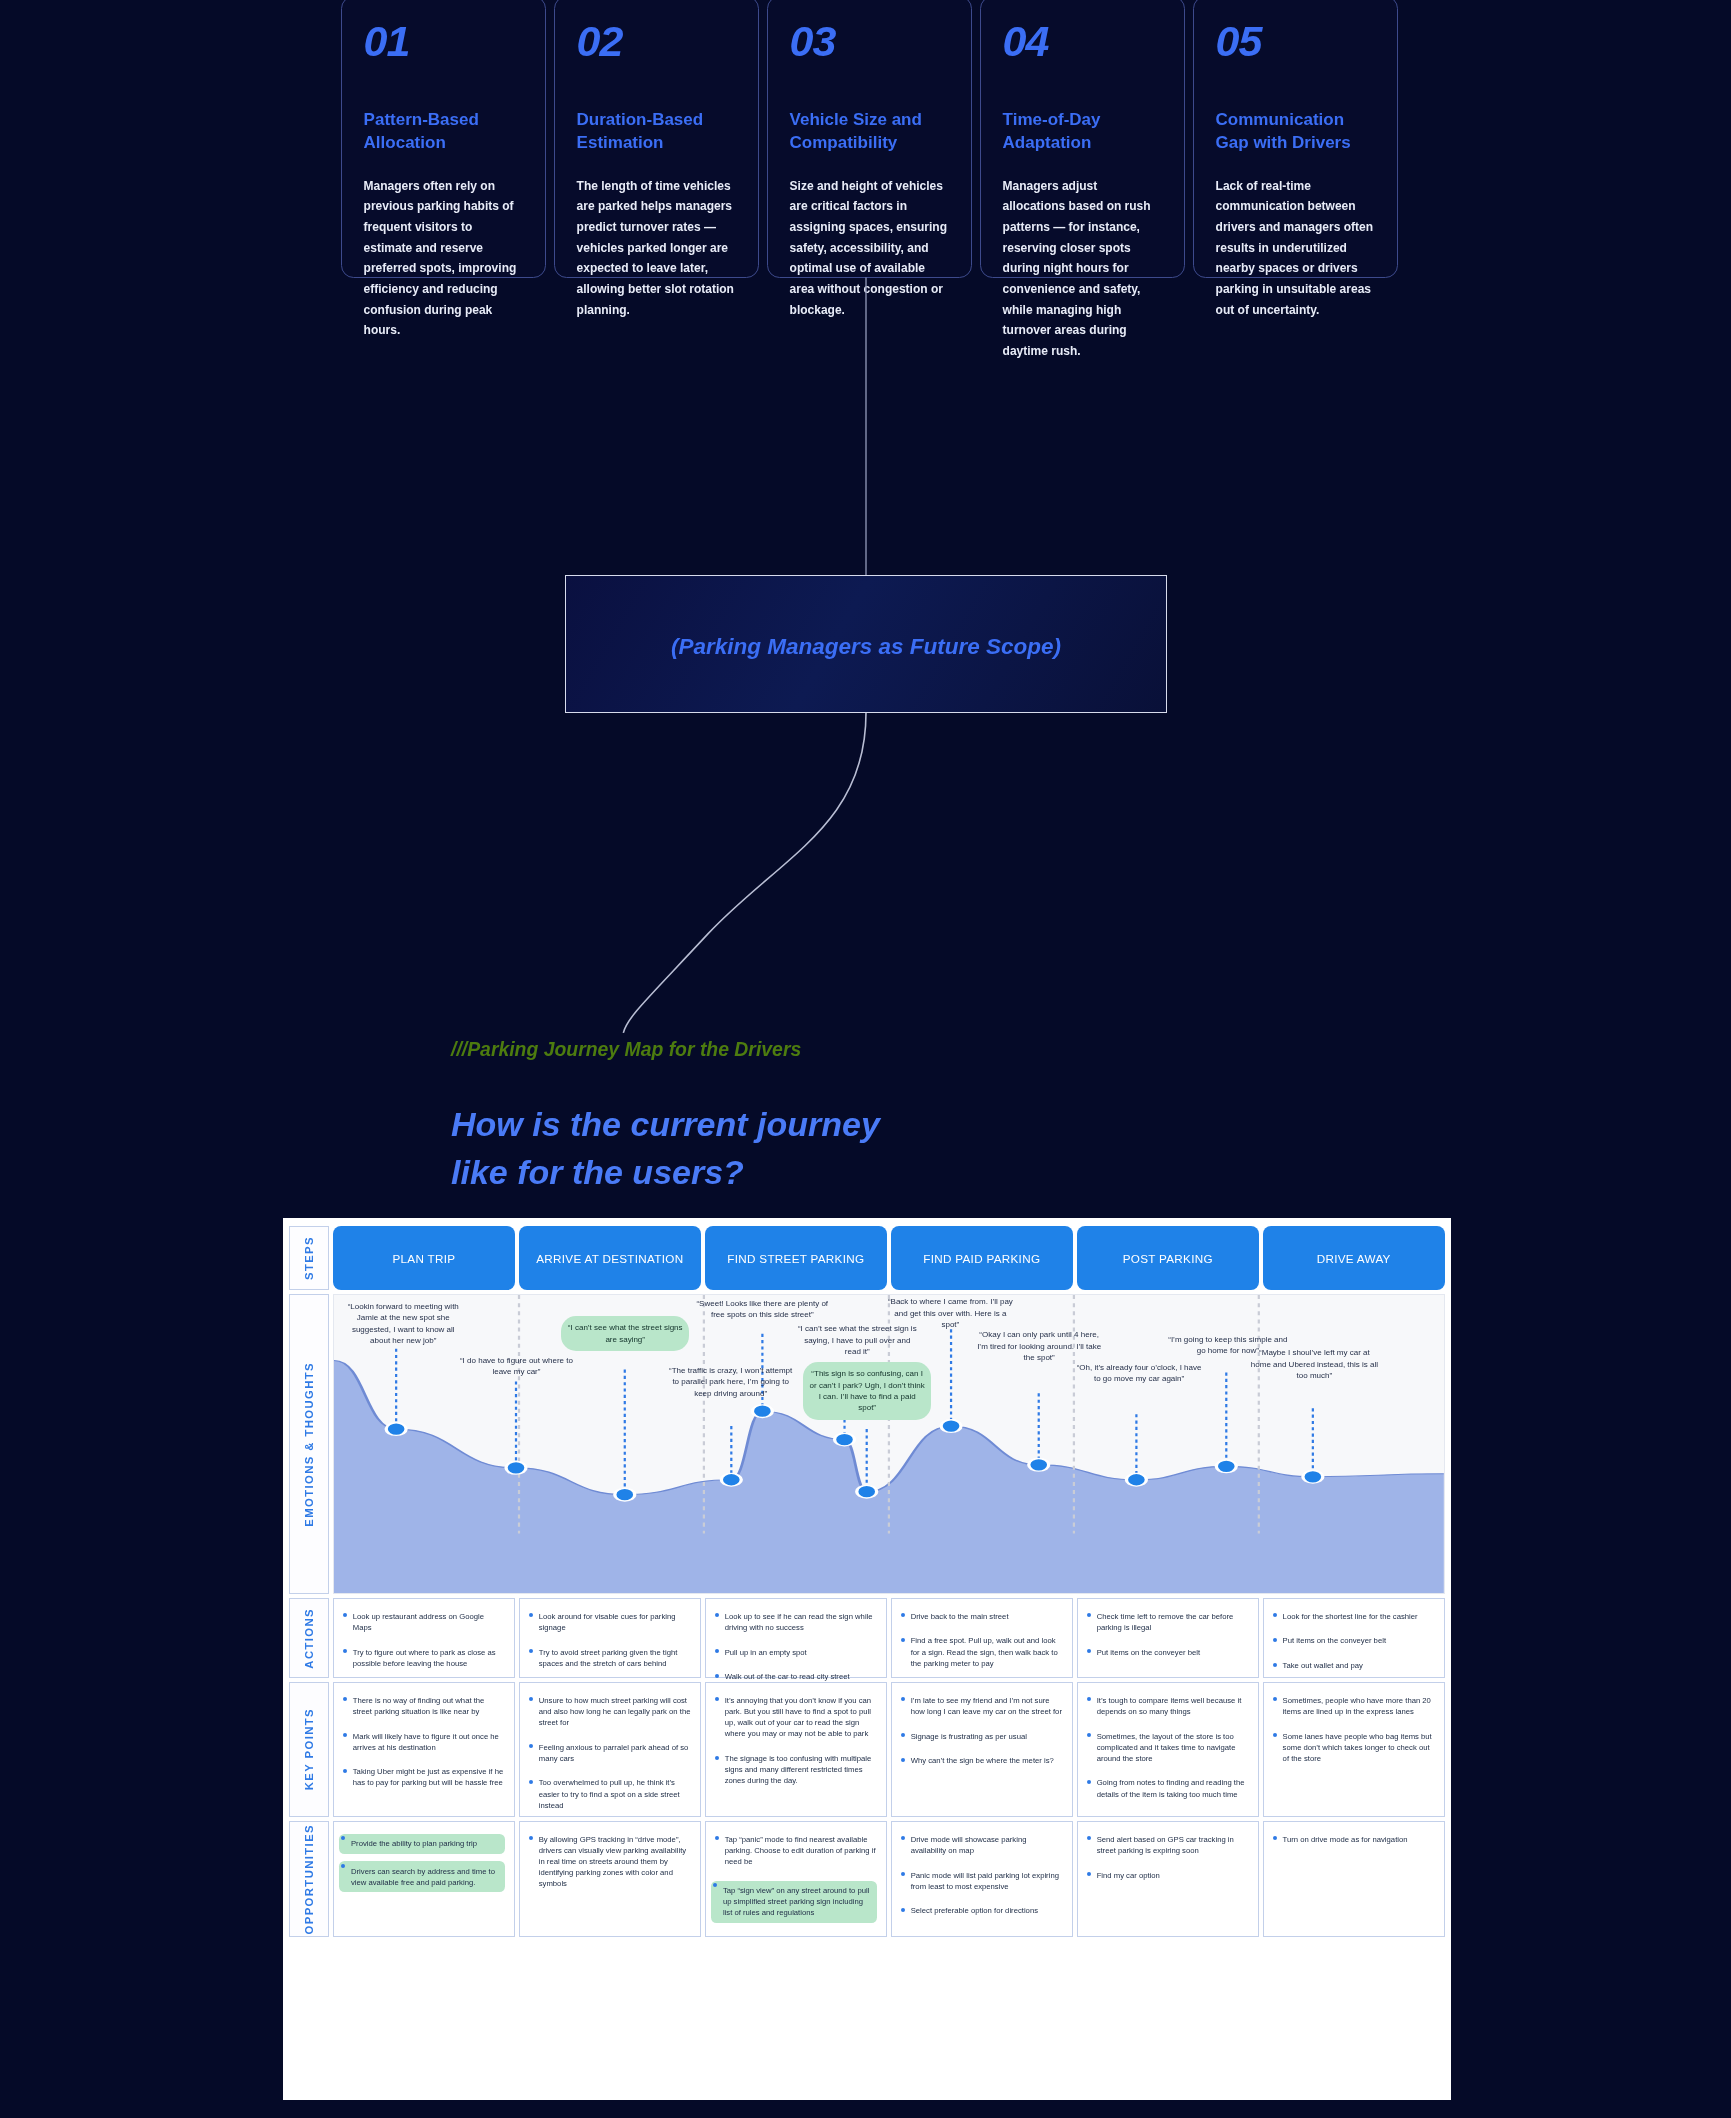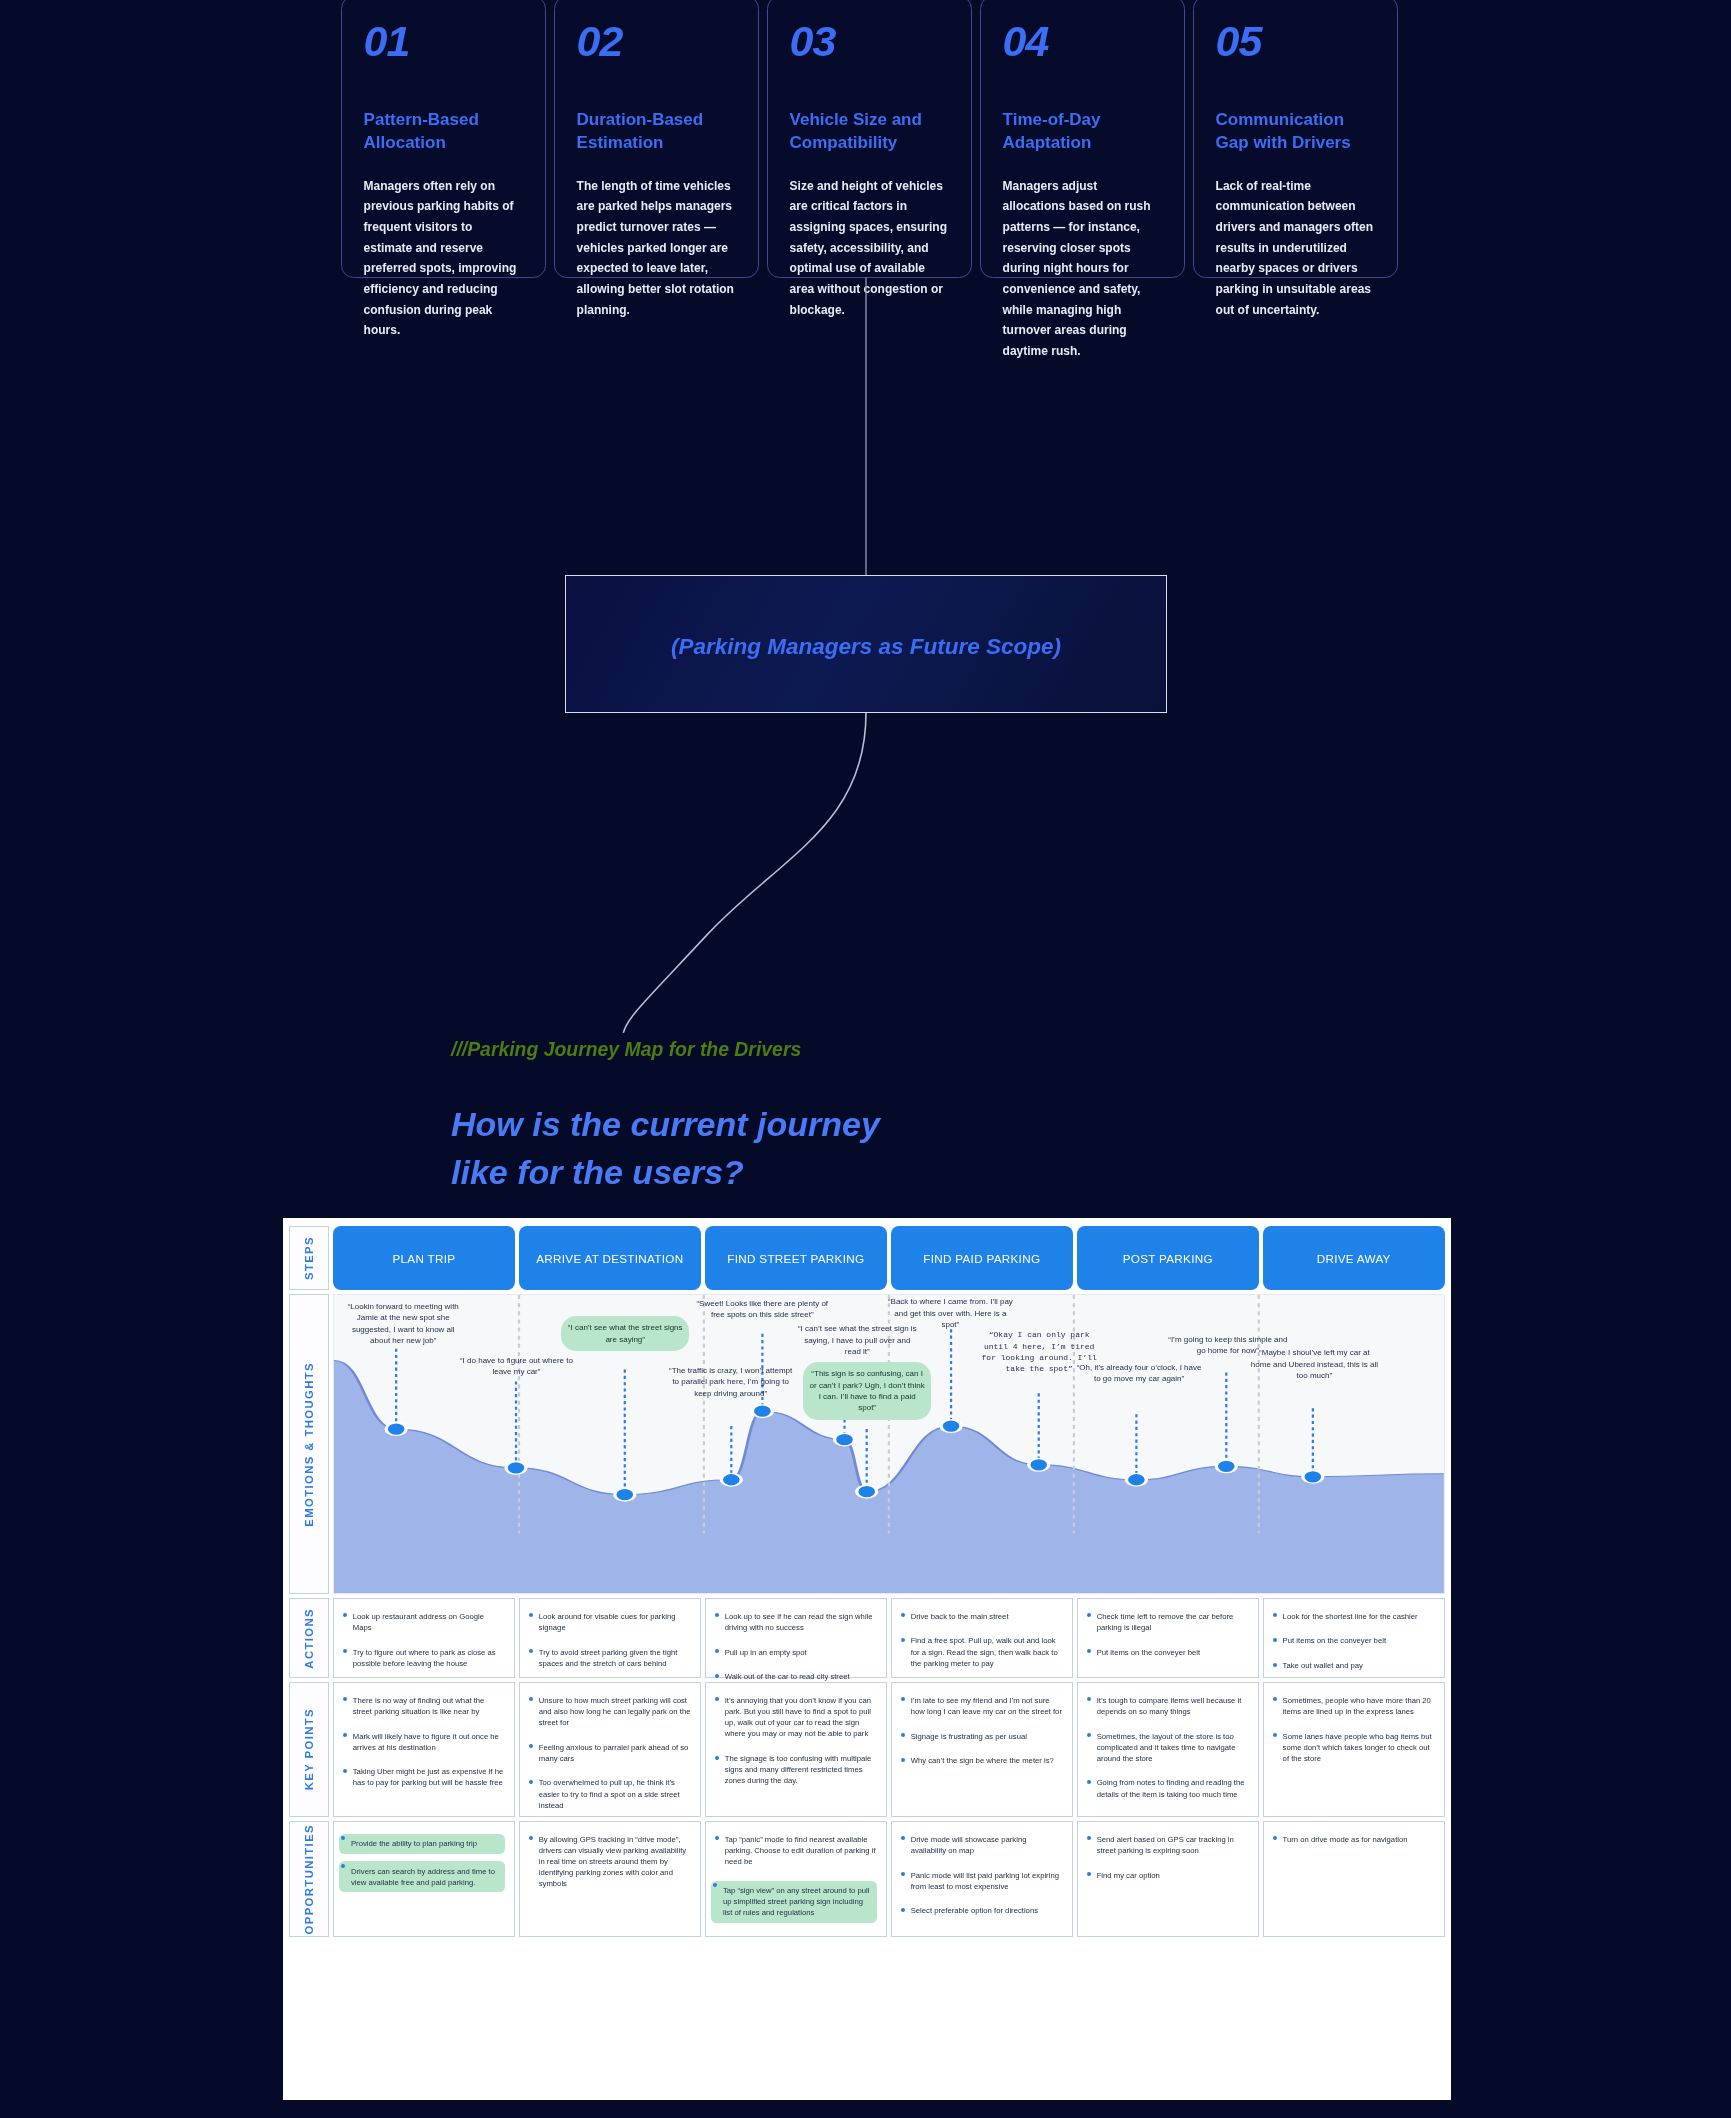--- a/index.html
+++ b/index.html
@@ -321,21 +321,21 @@
           <ellipse cx="882" cy="402.59999999999997" rx="9" ry="14" fill="#1f82e8" stroke="#ffffff" stroke-width="3"></ellipse>
         </svg>
     <div class="quote" style="left: 1%; top: 2%; width: 10.5%;">“Lookin forward to meeting with Jamie at the new spot she suggested, I want to know all about her new job”</div>
         <div class="quote" style="left: 11.2%; top: 20%; width: 10.5%;">“I do have to figure out where to leave my car”</div>
         <div class="quote green" style="left: 20.5%; top: 7%; width: 11.5%;">“I can’t see what the street signs are saying”</div>
         <div class="quote" style="left: 30%; top: 23.5%; width: 11.5%;">“The traffic is crazy, I won’t attempt to parallel park here, I’m going to keep driving around”</div>
         <div class="quote" style="left: 32.6%; top: 1%; width: 12%;">“Sweet! Looks like there are plenty of free spots on this side street”</div>
         <div class="quote" style="left: 40.4%; top: 9.5%; width: 11%; margin-left: 14px;">“I can’t see what the street sign is saying, I have to pull over and read it”</div>
         <div class="quote green" style="left: 42.3%; top: 22.5%; width: 11.5%;">“This sign is so confusing, can I or can’t I park? Ugh, I don’t think I can.  I’ll have to find a paid spot”</div>
         <div class="quote" style="left: 49.8%; top: 0.5%; width: 11.5%;">“Back to where I came from. I’ll pay and get this over with. Here is a spot”</div>
-        <div class="quote" style="left: 57.8%; top: 11.5%; width: 11.5%; font-family: Liberation Mono, monospace;">“Okay I can only park until 4 here, I’m tired for looking around. I’ll take the spot”</div>
+        <div class="quote" style="left: 57.8%; top: 11.5%; width: 11.5%;">“Okay I can only park until 4 here, I’m tired for looking around. I’ll take the spot”</div>
         <div class="quote" style="left: 66.8%; top: 22.5%; width: 11.5%;">“Oh, it’s already four o’clock, I have to go move my car again”</div>
         <div class="quote" style="left: 74.8%; top: 13%; width: 11.5%;">“I’m going to keep this simple and go home for now”</div>
         <div class="quote" style="left: 82.6%; top: 17.5%; width: 11.5%;">“Maybe I shoul’ve left my car at home and Ubered instead, this is all too much”</div>
       </div>
   </div>
 
   <div class="jmap-row actions-row">
     <div class="row-label">
       <span>ACTIONS</span>
     </div>

